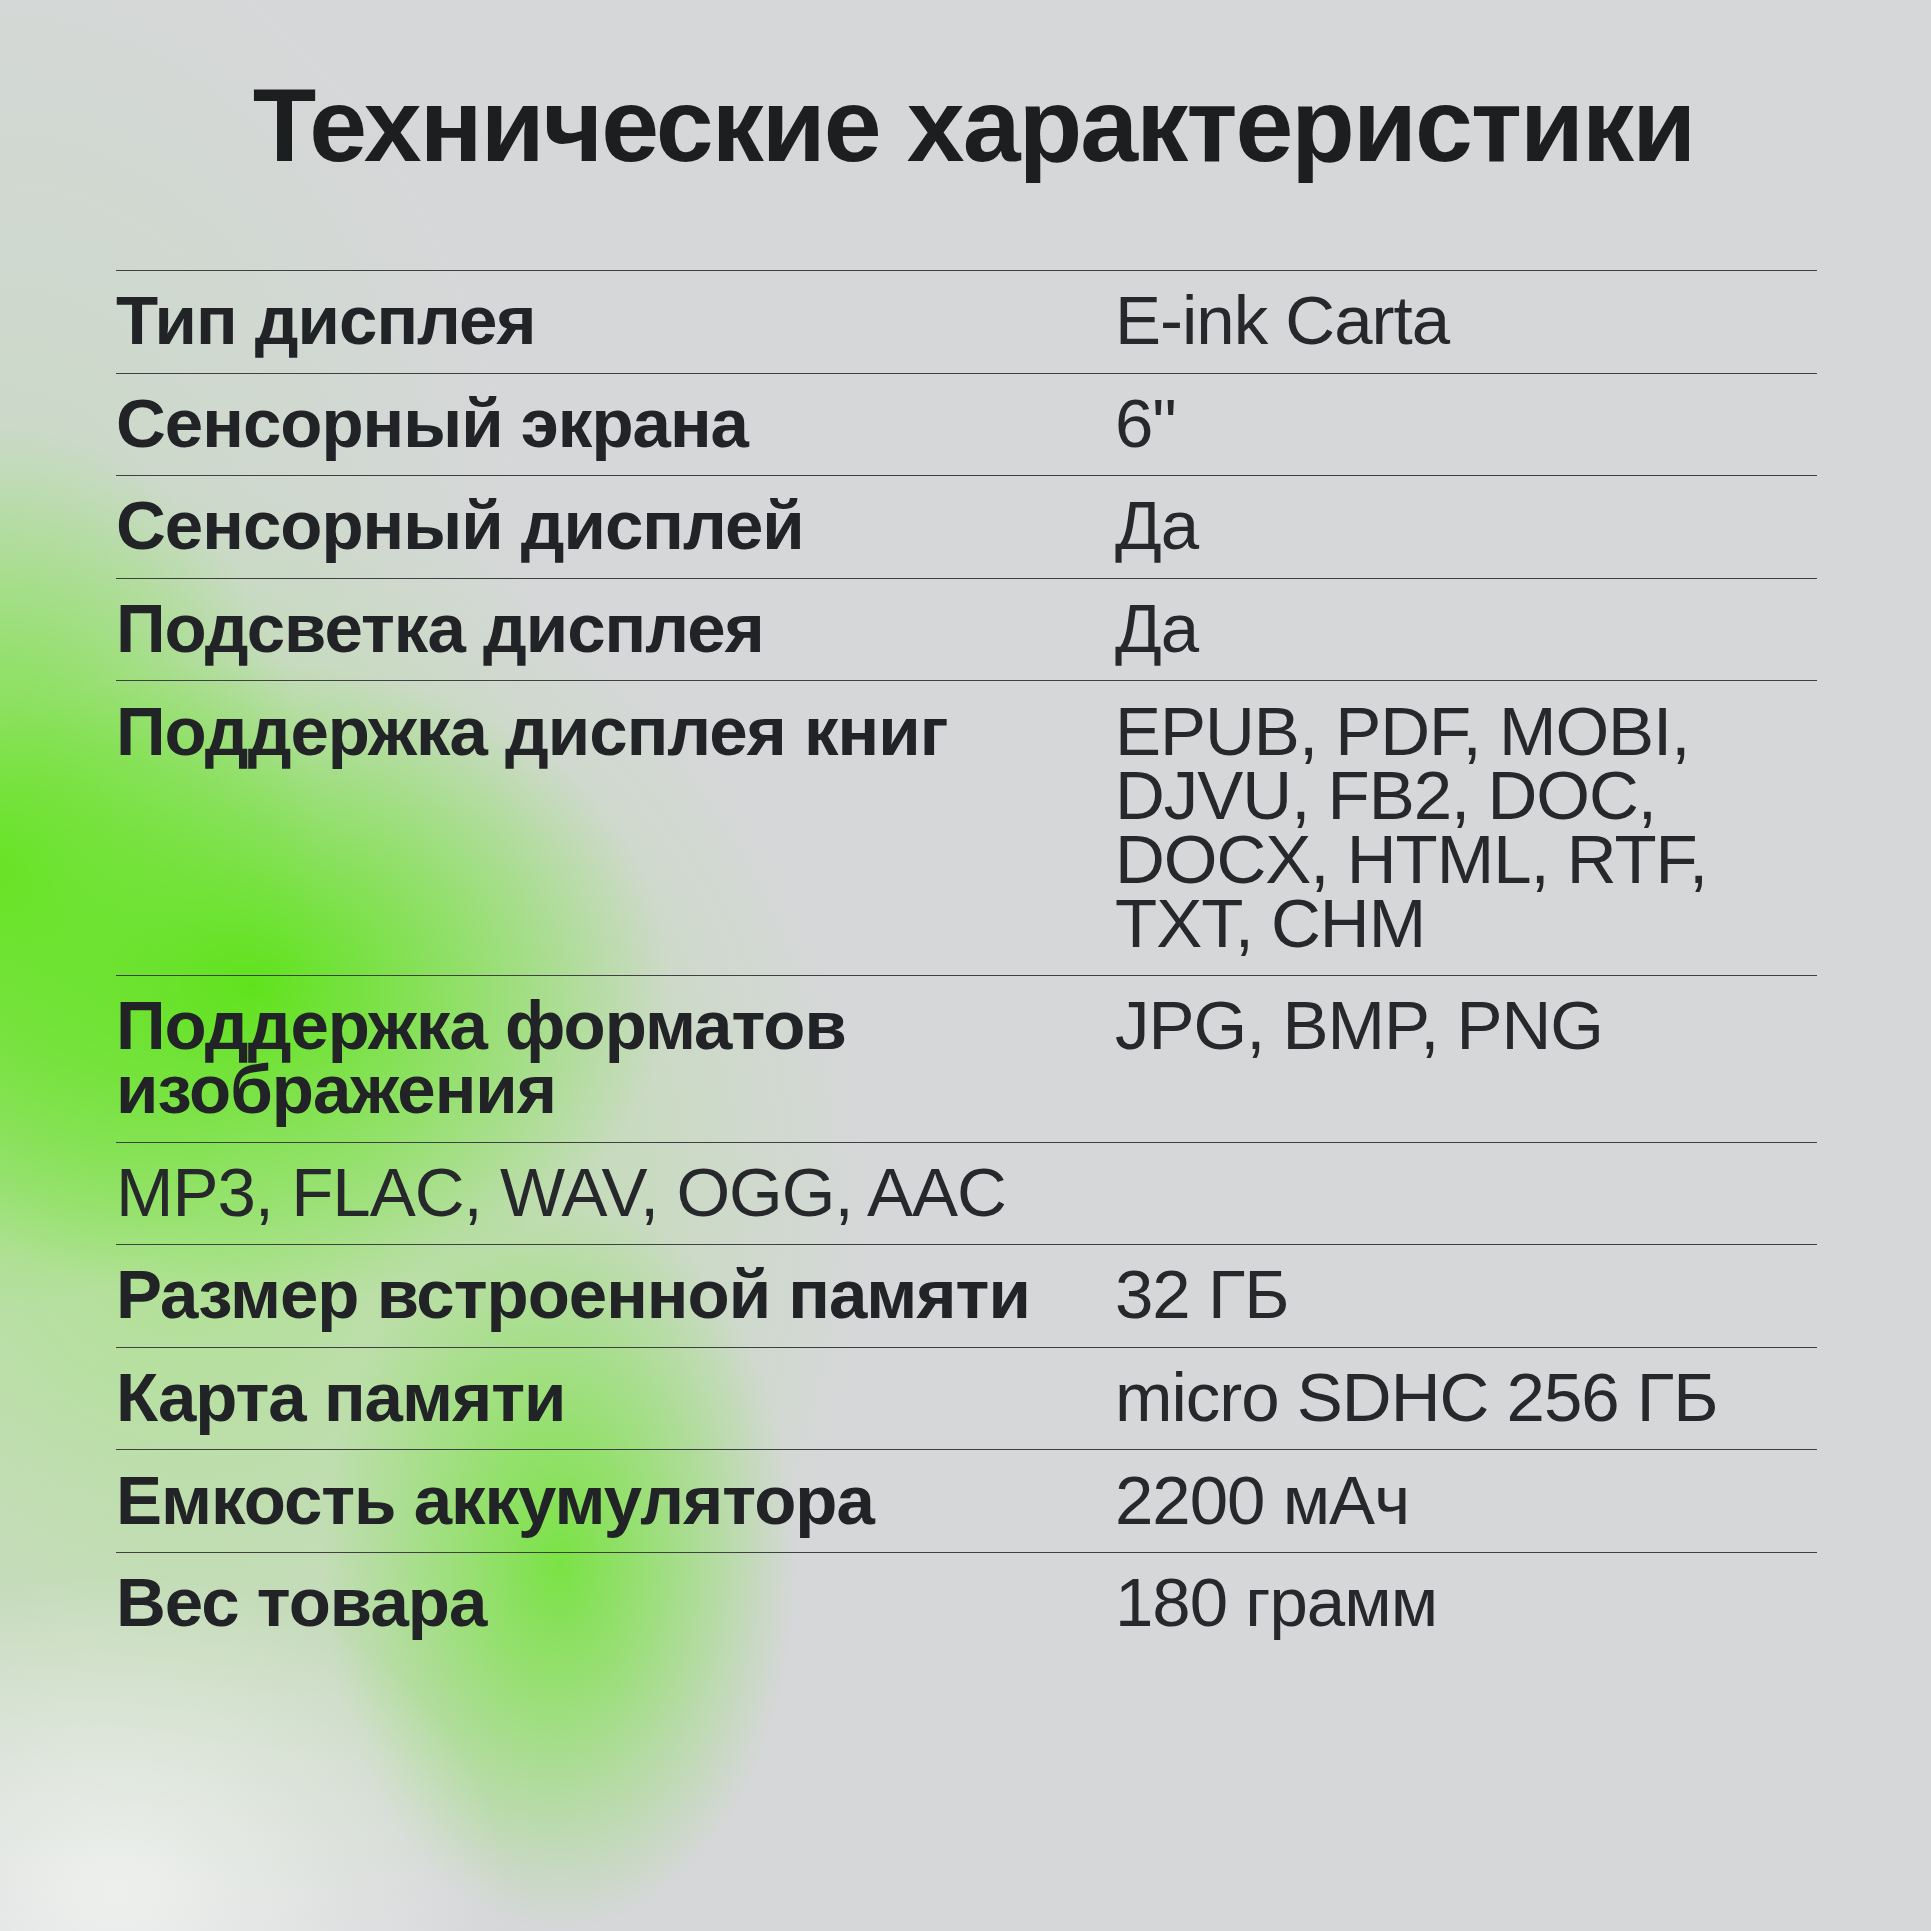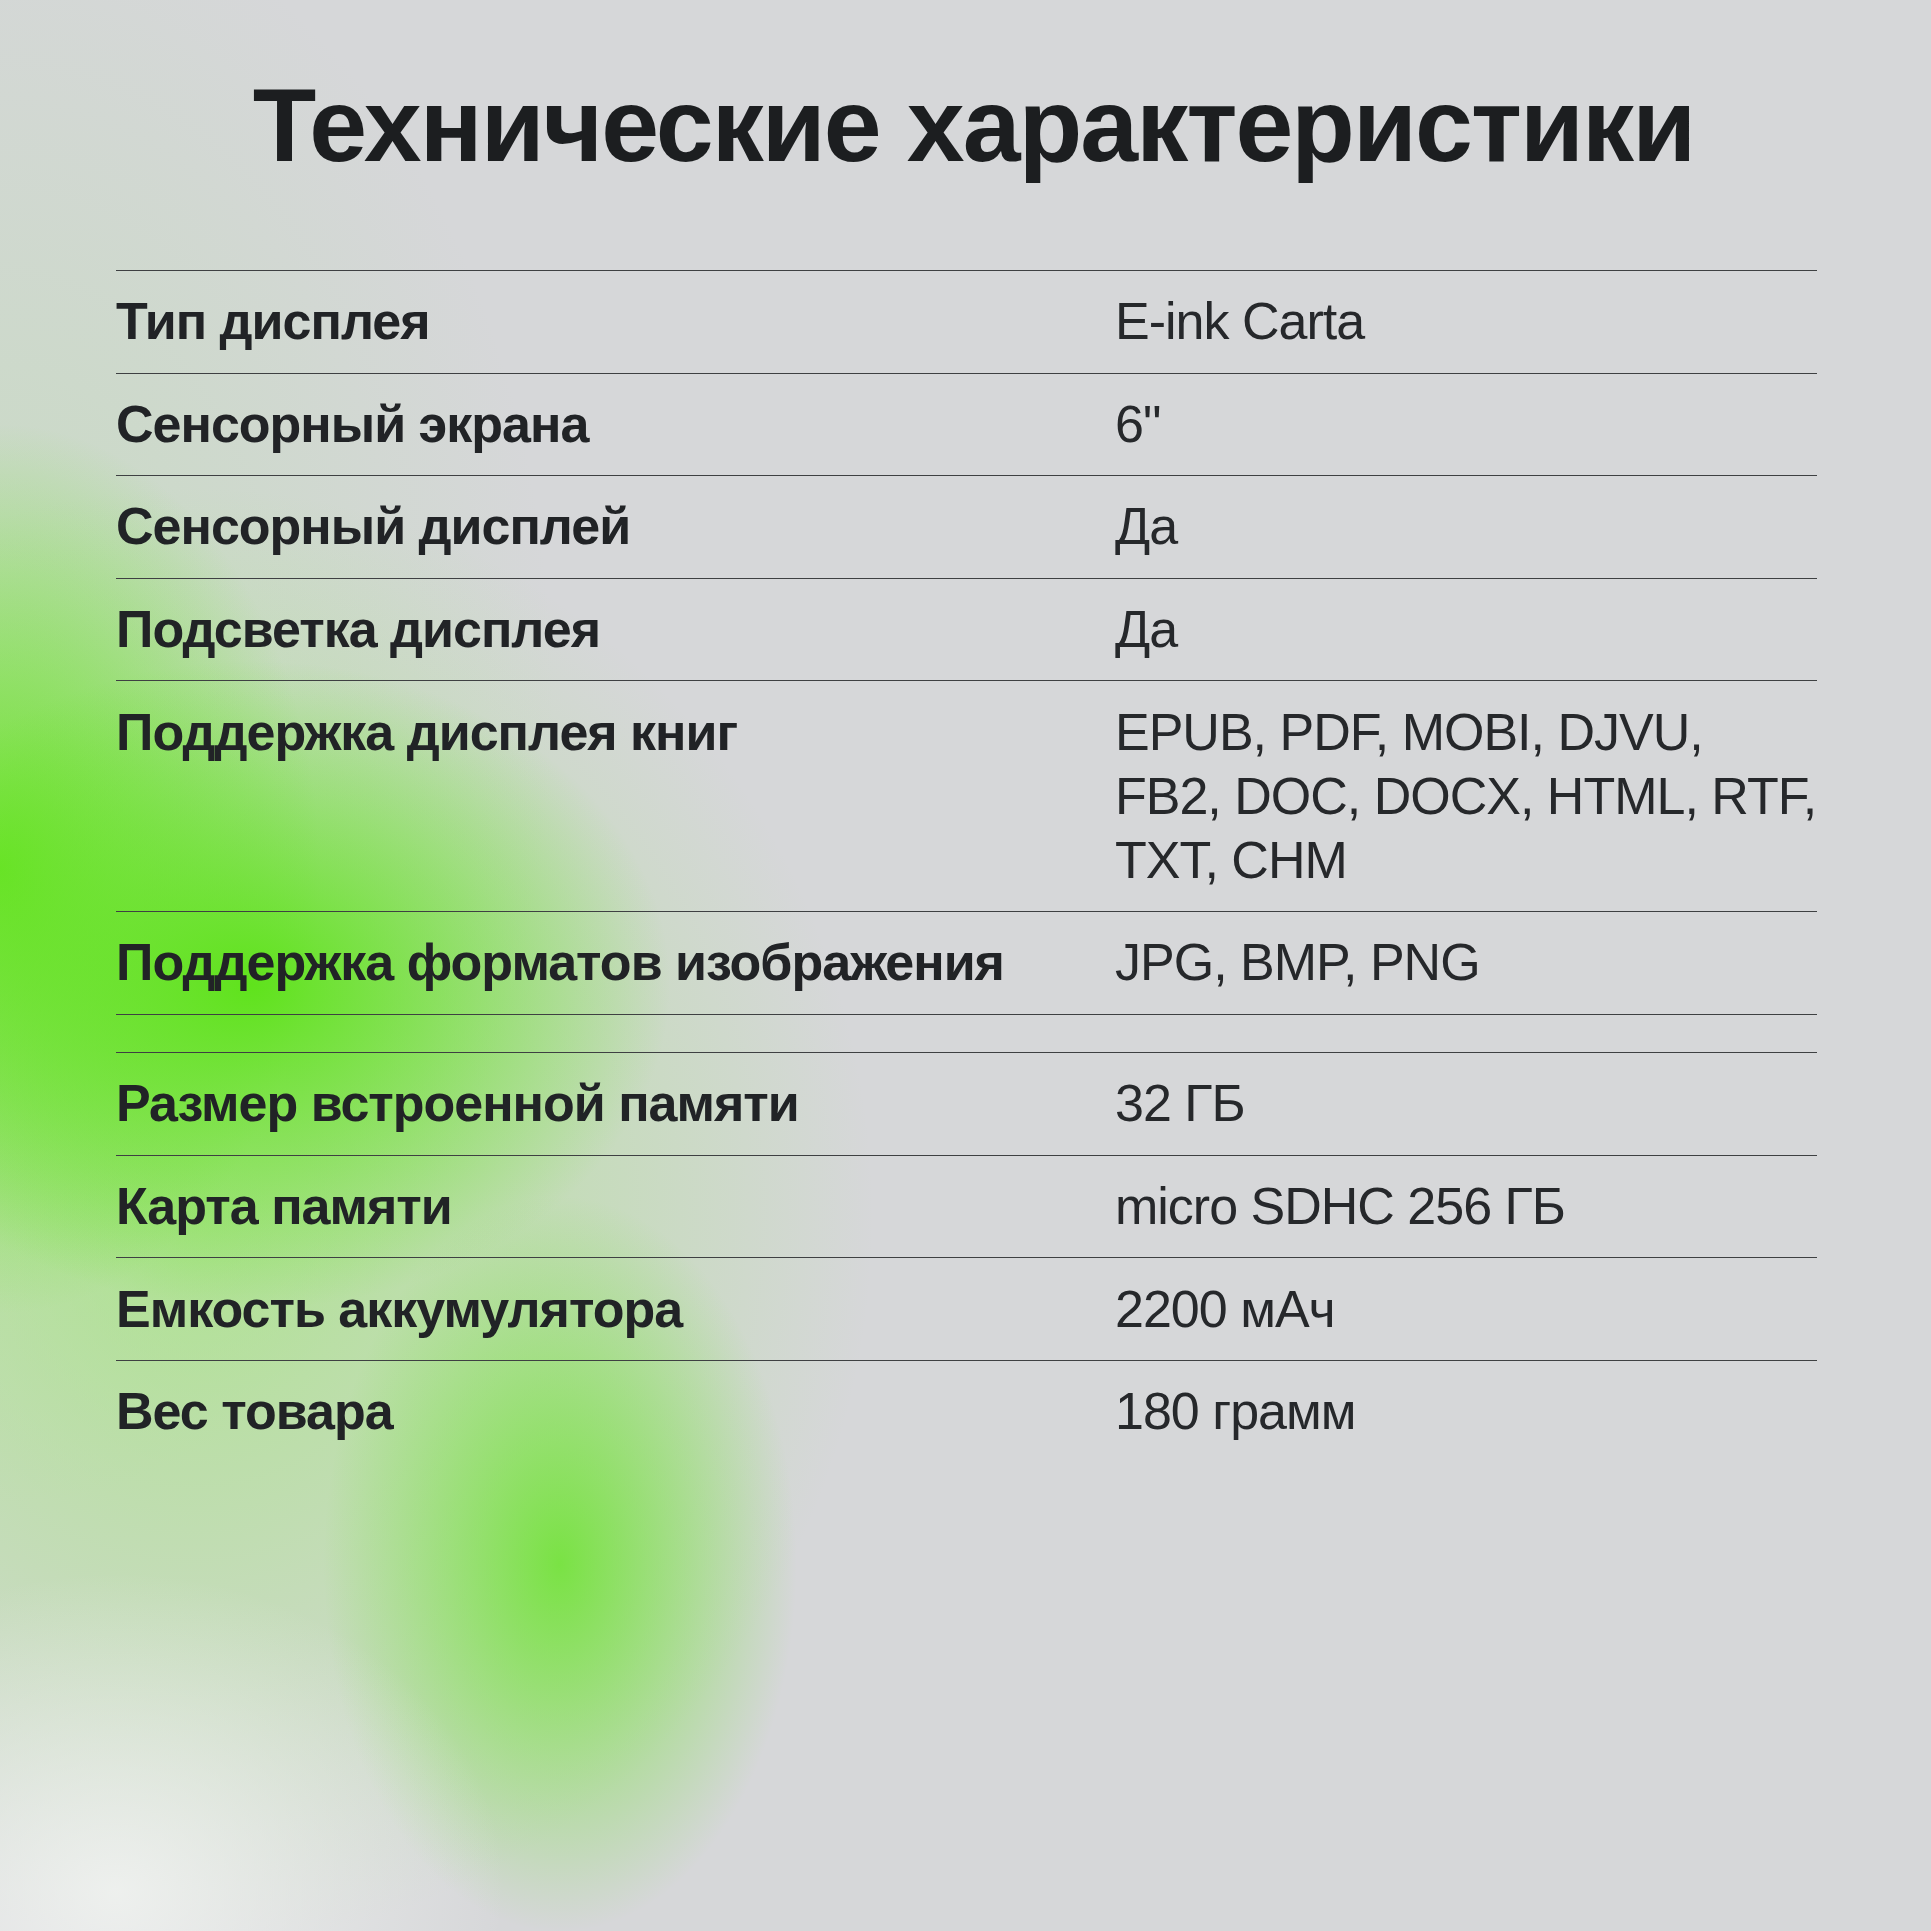--- a/index.html
+++ b/index.html
@@ -30,21 +30,21 @@
     font-weight: 700;
     letter-spacing: -1.9px;
     color: #1c1e20;
     margin: 0;
   }
   .spec-table {
     position: absolute;
     left: 116px;
     top: 270px;
     width: 1701px;
-    font-size: 52px;
+    font-size: 69px;
     line-height: 64px;
     letter-spacing: -1px;
   }
   .spec-row {
     display: flex;
     align-items: flex-start;
     border-top: 1.9px solid #3e4042;
     padding: 18.3px 0 19.3px 0;
   }
   .spec-label {
@@ -93,20 +93,21 @@
     <div class="spec-label">Поддержка дисплея книг</div>
     <div class="spec-value">EPUB, PDF, MOBI, DJVU, FB2, DOC, DOCX, HTML, RTF, TXT, CHM</div>
   </div>
 
   <div class="spec-row">
     <div class="spec-label">Поддержка форматов изображения</div>
     <div class="spec-value">JPG, BMP, PNG</div>
   </div>
 
   <div class="spec-row">
+    <div class="spec-value">MP3, FLAC, WAV, OGG, AAC</div>
   </div>
 
   <div class="spec-row">
     <div class="spec-label">Размер встроенной памяти</div>
     <div class="spec-value">32 ГБ</div>
   </div>
 
   <div class="spec-row">
     <div class="spec-label">Карта памяти</div>
     <div class="spec-value">micro SDHC 256 ГБ</div>

